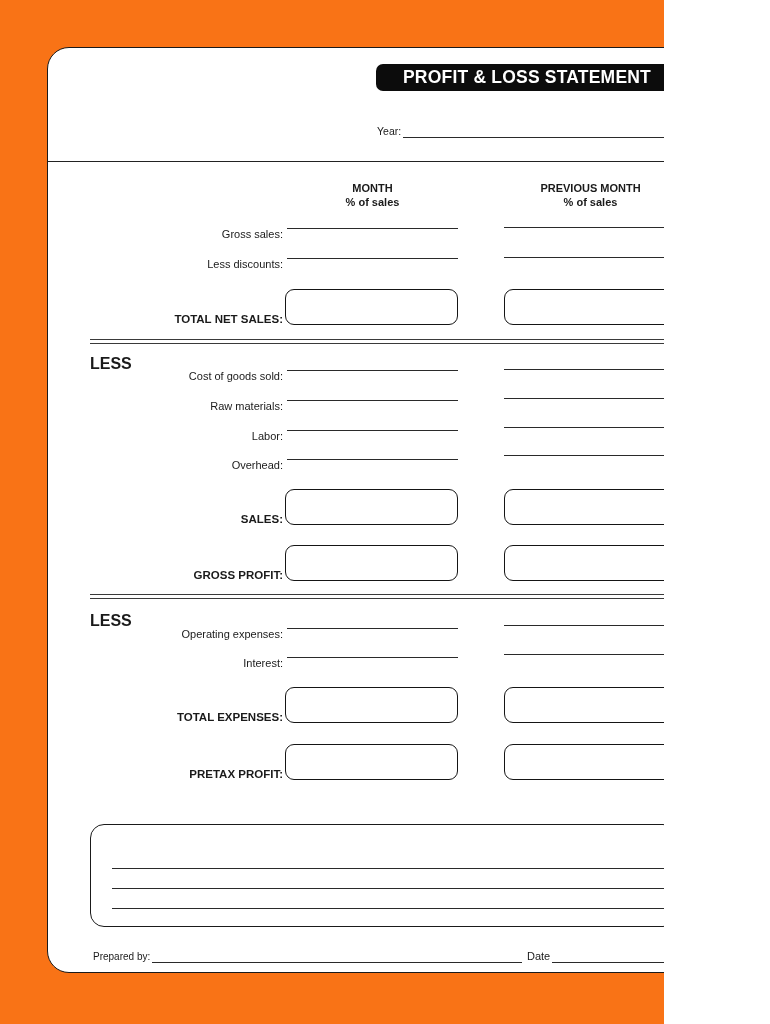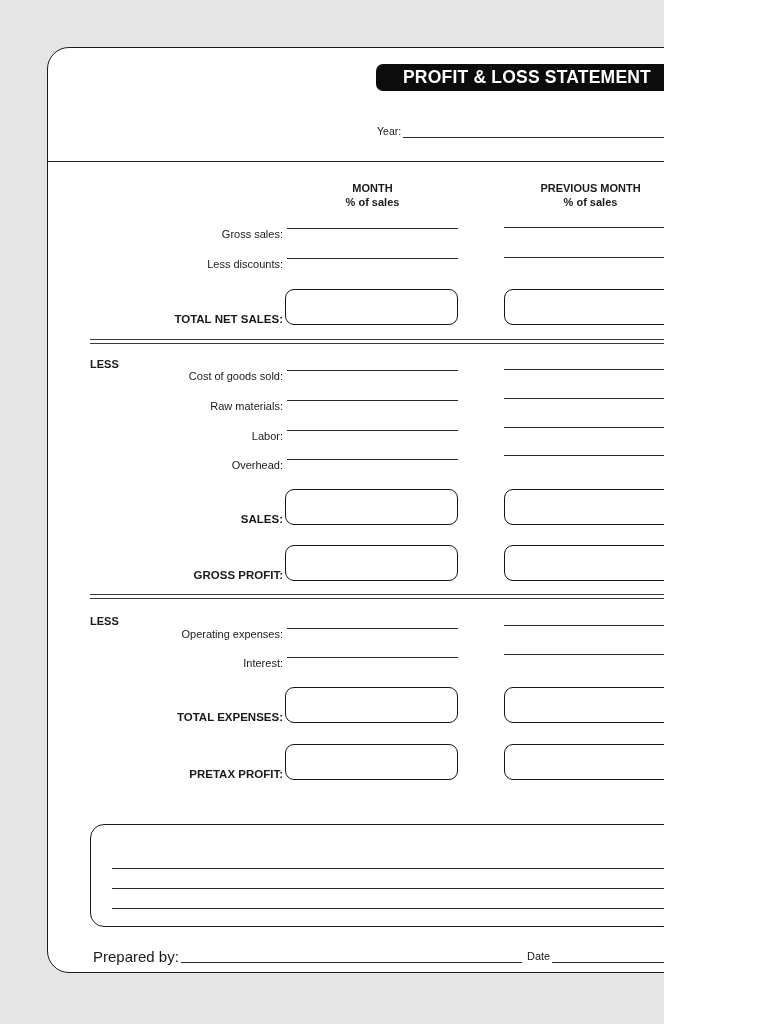--- a/index.html
+++ b/index.html
@@ -1,16 +1,16 @@
 <!DOCTYPE html>
 <html><head>
 <meta charset="utf-8">
 <style>
   html,body{margin:0;padding:0;background:#fff;}
-  .page{position:relative;width:664px;height:1024px;background:#e5e5e5;
+  .page{position:relative;width:664px;height:1024px;background:#f97316;
         font-family:"Liberation Sans",sans-serif;color:#1a1a1a;overflow:hidden;}
   .sheet{position:absolute;left:47px;top:47px;width:674px;height:924px;
          border:1.6px solid #1a1a1a;border-radius:22px;background:#fff;}
   .hsep{position:absolute;left:48px;top:161px;width:674px;border-top:1.8px solid #222;height:0;}
   .badge{position:absolute;left:376px;top:64px;width:302px;height:27px;background:#0c0c0c;
          border-radius:7px;color:#fff;font-weight:700;font-size:17.5px;line-height:27px;
          text-align:center;letter-spacing:0.2px;}
   .flexline{position:absolute;display:flex;align-items:flex-end;font-size:10.5px;line-height:13px;}
   .flexline .fll{white-space:nowrap;padding-right:2px;}
   .flexline .fl{flex:1;border-bottom:1.1px solid #2a2a2a;height:3px;font-size:10.5px;}
@@ -22,21 +22,21 @@
   .lbl-r.b{font-weight:700;font-size:11.5px;}
   .uline{position:absolute;border-bottom:1.1px solid #2a2a2a;height:14px;font-size:10.5px;line-height:13px;}
   .uline.l{left:287px;width:171px;}
   .uline.r{left:504px;width:173px;}
   .vbox{position:absolute;width:173px;height:36px;border:1.7px solid #151515;border-radius:9px;
         background:#fff;font-size:12px;line-height:36px;padding:0 8px;box-sizing:border-box;}
   .vbox.l{left:285px;}
   .vbox.r{left:504px;}
   .sep{position:absolute;left:90px;width:591px;height:3px;
        border-top:1.6px solid #3a3a3a;border-bottom:1.6px solid #3a3a3a;}
-  .less{position:absolute;left:90px;font-weight:700;font-size:11px;line-height:14px;}
+  .less{position:absolute;left:90px;font-weight:700;font-size:16px;line-height:14px;}
   .rembox{position:absolute;left:90px;top:824px;width:585px;height:101px;
           border:1.6px solid #1a1a1a;border-radius:14px;background:#fff;}
   .remline{position:absolute;left:112px;width:553px;border-bottom:1.1px solid #2a2a2a;height:14px;}
 </style>
 </head>
 <body>
 
 <div class="page">
   <div class="sheet"></div>
 
@@ -116,21 +116,21 @@
 
   <div class="lbl-r b" style="top:755px;">PRETAX PROFIT:</div>
   <div class="vbox l" style="top:744px;"></div>
   <div class="vbox r" style="top:744px;"></div>
 
   <div class="rembox"></div>
   <div class="remline" style="top:854px;"></div>
   <div class="remline" style="top:874px;"></div>
   <div class="remline" style="top:894px;"></div>
 
-  <div class="flexline" style="left:93px;top:950px;width:429px;font-size:15px;">
+  <div class="flexline" style="left:93px;top:950px;width:429px;font-size:10px;">
     <span class="fll">Prepared by:</span>
     <span class="fl"></span>
   </div>
   <div class="flexline" style="left:527px;top:950px;width:153px;font-size:11px;">
     <span class="fll">Date</span>
     <span class="fl"></span>
   </div>
 </div>
 
 </body></html>

